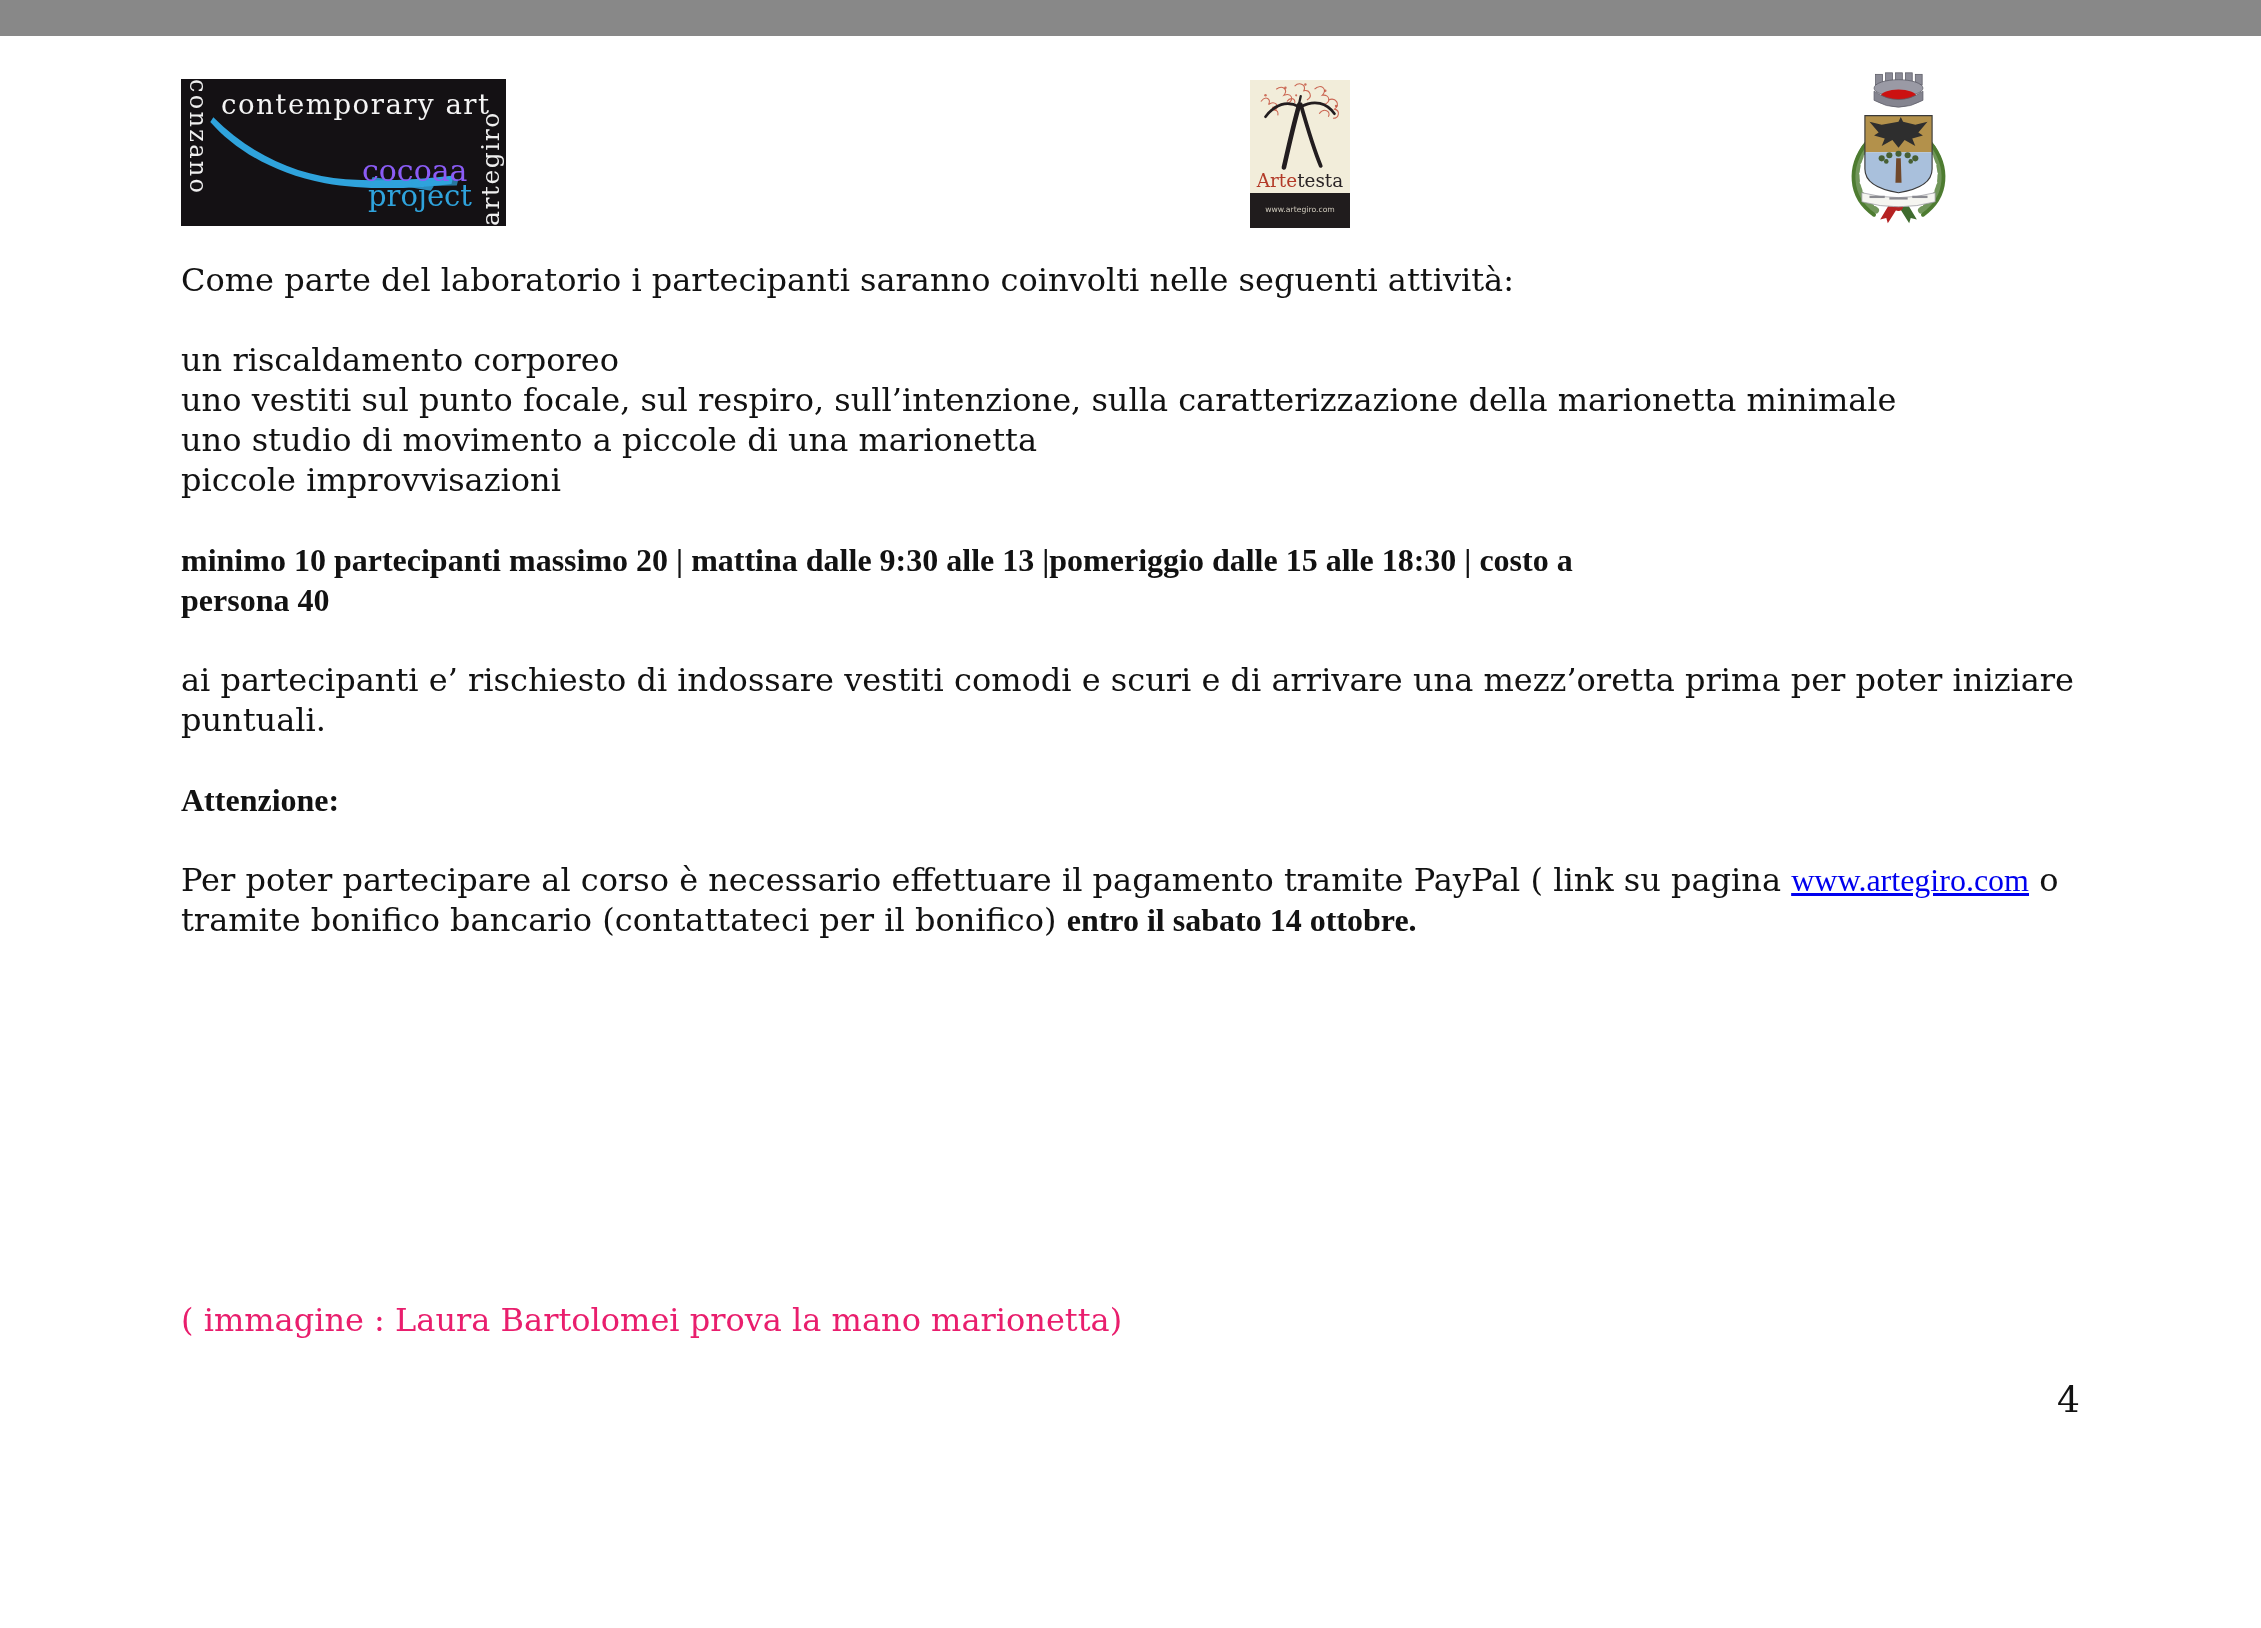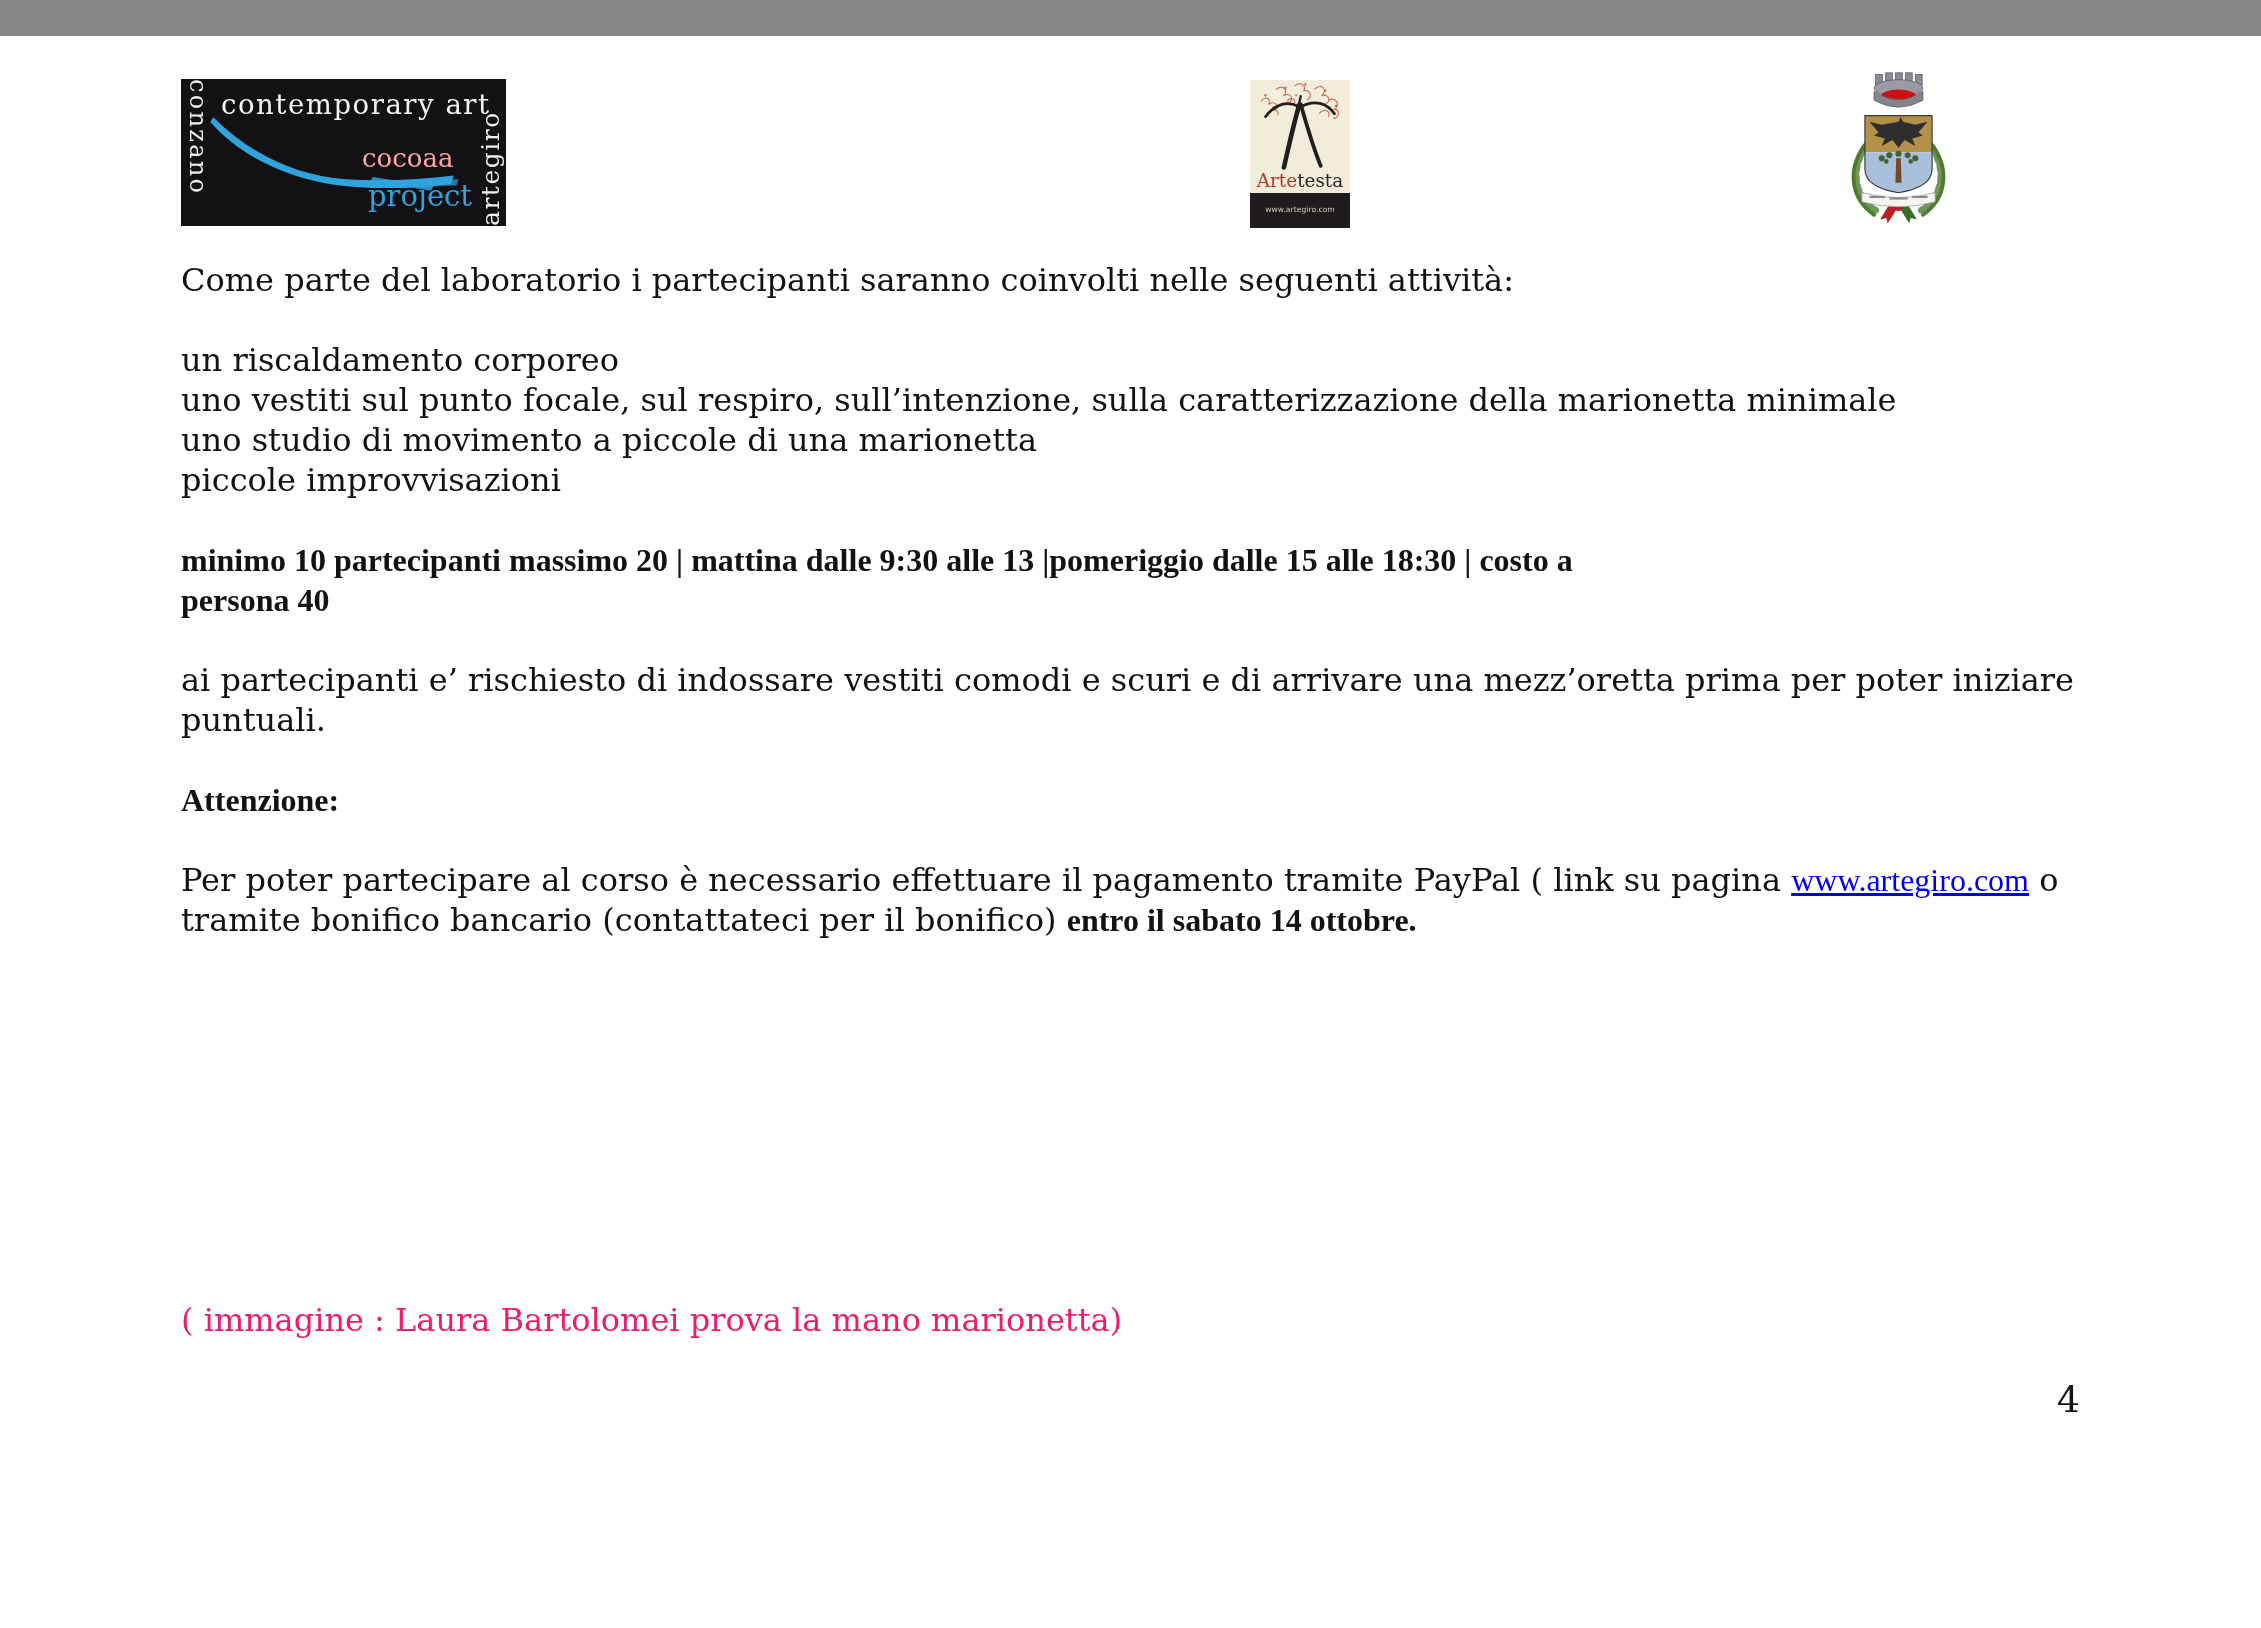--- a/index.html
+++ b/index.html
@@ -4,21 +4,21 @@
 <style>
   html,body{margin:0;padding:0;background:#888;}
   .page{
     position:relative;width:2261px;height:1629px;background:#ffffff;
     font-family:"DejaVu Serif", "Liberation Serif", serif;color:#121212;overflow:hidden;margin-top:36px;
   }
 
   
   .cocoaa-logo{position:absolute;left:181px;top:43px;width:325px;height:147px;background:#141114;}
   .cocoaa-top{position:absolute;left:40px;top:9.2px;font-size:27.6px;letter-spacing:1.5px;color:#f4f4f4;white-space:pre;}
-  .cocoaa-word1{position:absolute;left:181px;top:64px;font-size:26px;color:#fca5a5;white-space:pre;}
+  .cocoaa-word1{position:absolute;left:181px;top:74px;font-size:30px;color:#8b5cf6;white-space:pre;}
   .cocoaa-word2{position:absolute;left:187px;top:100px;font-size:29px;color:#2fa3dc;white-space:pre;text-align:center;}
   .vert-left{position:absolute;left:3.1px;top:0;height:147px;display:flex;align-items:center;
     writing-mode:vertical-rl;text-orientation:sideways;font-size:24px;color:#efefef;letter-spacing:2.3px;}
   .vert-right{position:absolute;right:1.5px;top:0;height:147px;display:flex;align-items:center;
     writing-mode:vertical-rl;text-orientation:sideways;transform:rotate(180deg);font-size:25px;color:#efefef;letter-spacing:1.5px;}
   .brush{position:absolute;left:0;top:0;}
 
   .artegiro-logo{position:absolute;left:1250px;top:44px;width:100px;height:148px;background:#f2edda;}
   .artegiro-art{position:absolute;left:0;top:0;}
   .artegiro-name{position:absolute;left:0;top:90px;width:100px;text-align:center;font-size:18.4px;white-space:pre;}

